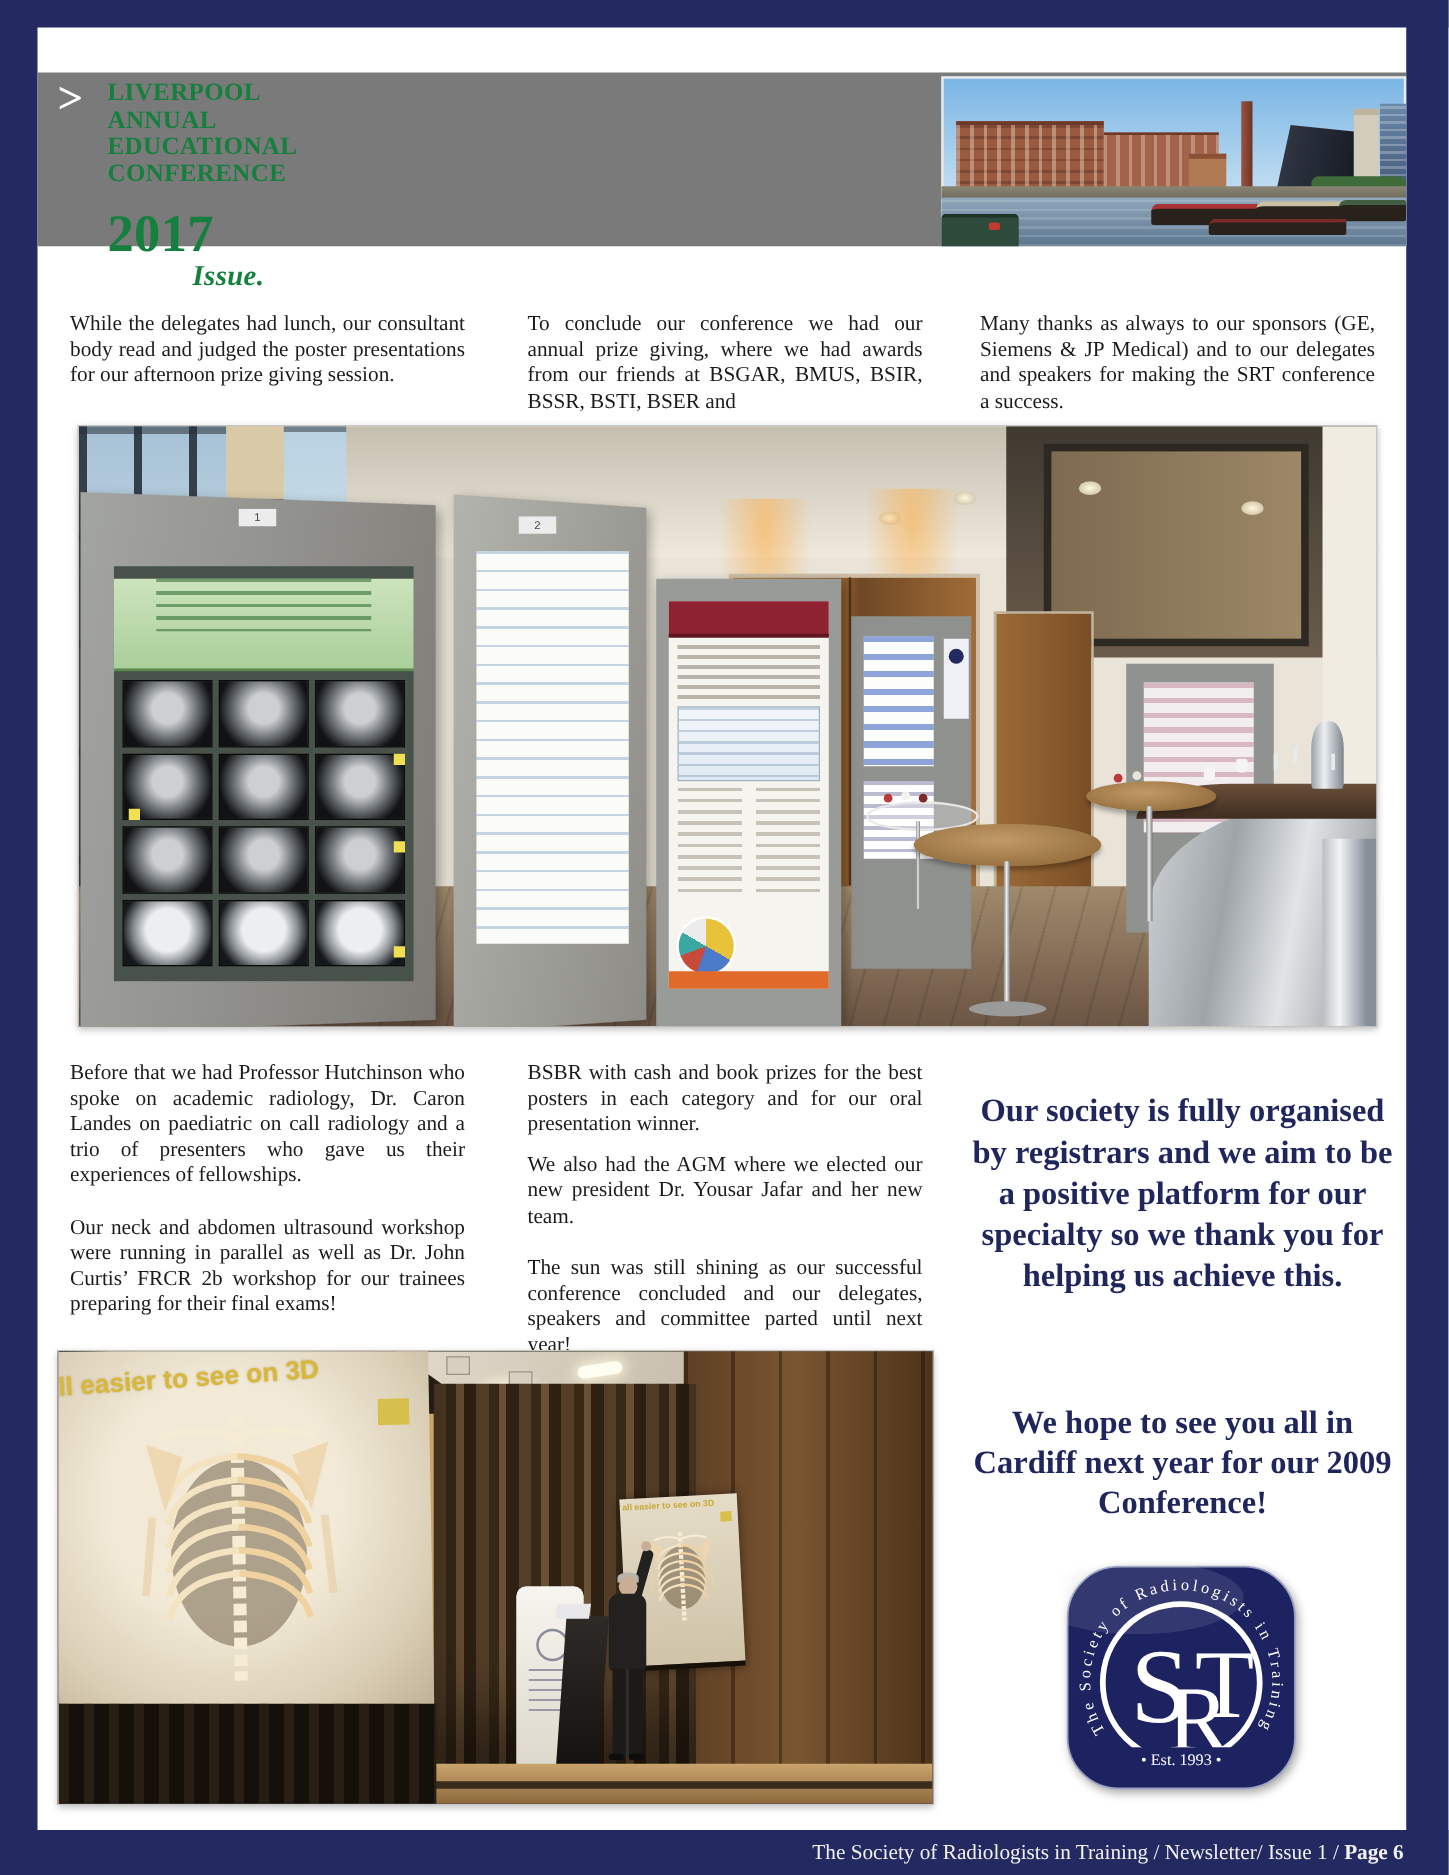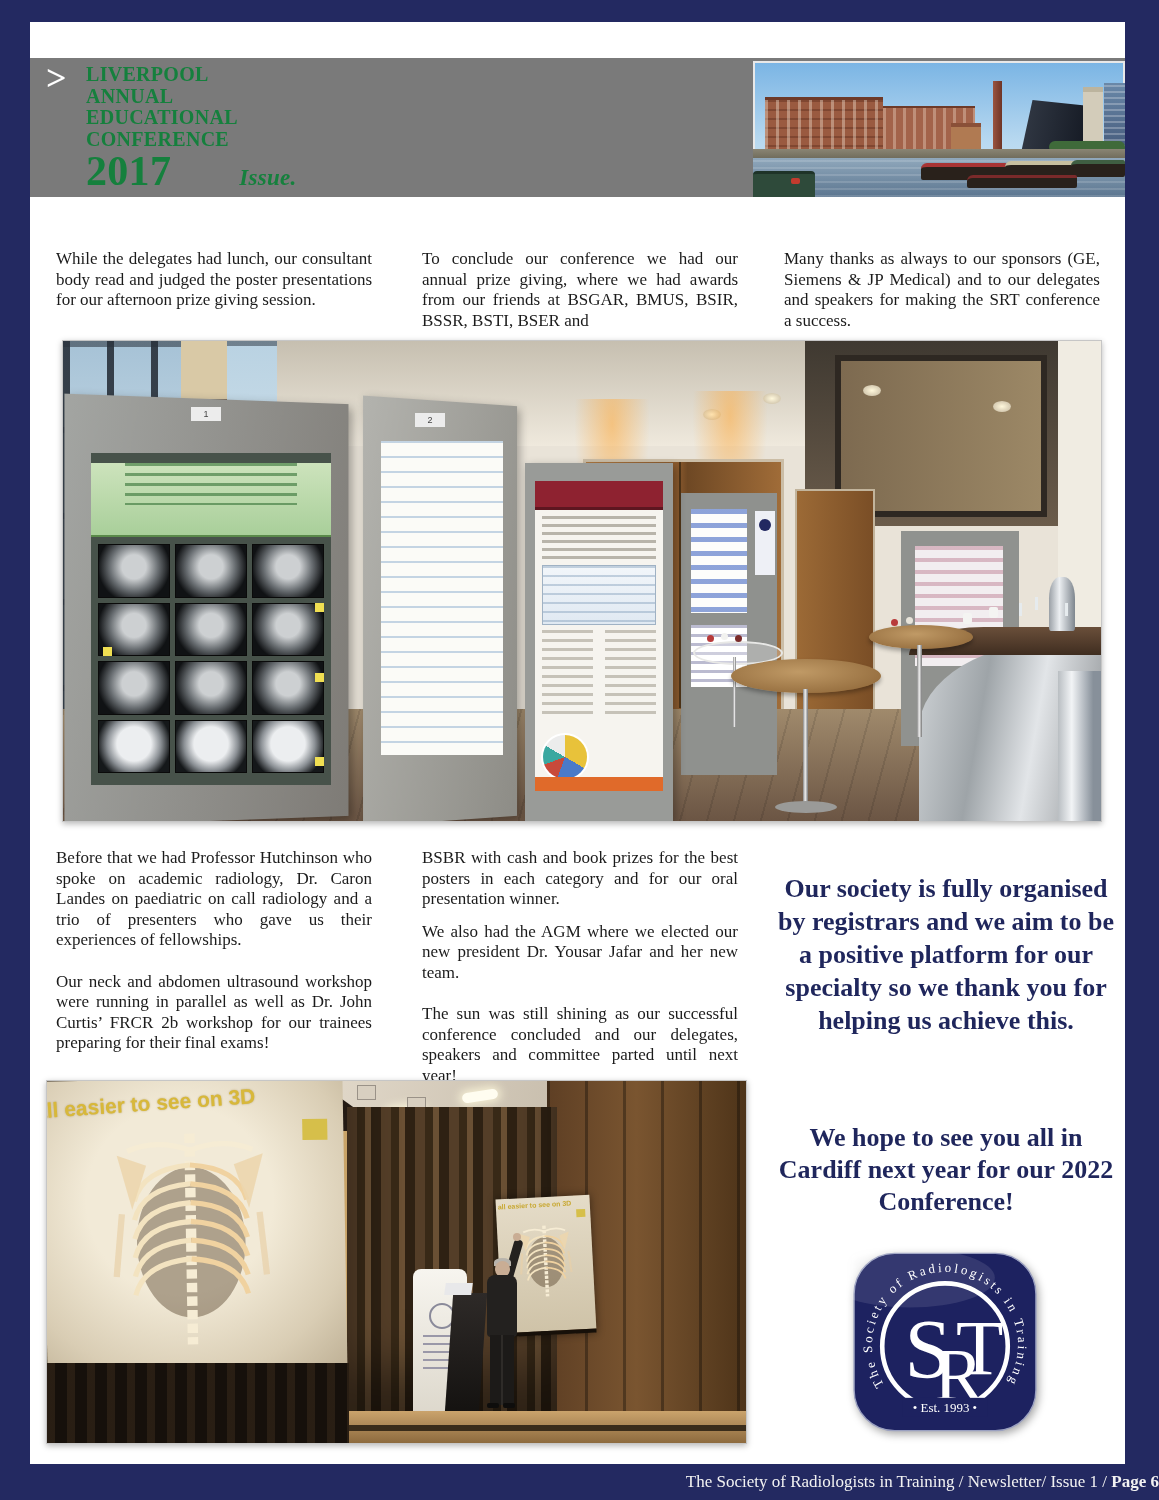--- a/index.html
+++ b/index.html
@@ -9,21 +9,21 @@
 
   
   .b-top{left:0;top:0;width:1159px;height:22px;background:#232961;}
   .b-left{left:0;top:0;width:30px;height:1500px;background:#232961;}
   .b-right{left:1125px;top:0;width:34px;height:1500px;background:#232961;}
 
   
   .hdr{left:30px;top:58px;width:1095px;height:139px;background:#7a7a7a;}
   .hdr-arrow{left:46px;top:60px;color:#fff;font:bold 36px/36px "Liberation Serif",serif;}
   .hdr-title{left:86px;top:64px;color:#15803d;font-weight:bold;font-size:20px;line-height:21.5px;letter-spacing:.3px;}
-  .hdr-yearrow{display:flex;align-items:flex-end;margin-top:1px;}
+  .hdr-yearrow{display:flex;margin-top:18px;flex-direction:column;}
   .hdr-year{font-size:42px;line-height:40px;font-weight:bold;}
   .hdr-cont{font-size:23px;line-height:26px;font-style:italic;font-weight:bold;margin-left:68px;}
   .hdr-intro{left:305px;top:64px;width:435px;color:#fff;text-align:center;
              font-size:19px;line-height:33px;}
 
   
   .lp{left:753px;top:61px;width:372px;height:136px;overflow:hidden;background:linear-gradient(#79b4e4,#b9d9f0 60%,#cfe4f2);box-shadow:0 0 0 2px #e8e8e8 inset;}
   .lp-bld1{left:12px;top:36px;width:118px;height:56px;background:
      repeating-linear-gradient(90deg,rgba(255,245,230,.35) 0 3px,transparent 3px 11px),
      repeating-linear-gradient(0deg,rgba(60,20,10,.28) 0 2px,transparent 2px 9px),#9a5a40;border-top:3px solid #6e3a28;}
@@ -179,21 +179,21 @@
        linear-gradient(90deg,#1c1a18 0 45%,#2e2b28 45% 55%,#1c1a18 55%);}
   .l-shoe{width:12px;height:5px;background:#0e0d0c;border-radius:2px;}
   .l-stage{left:300px;top:330px;width:399px;height:32px;background:linear-gradient(#caa36c,#8d6a3e);}
   .l-stageedge{left:300px;top:344px;width:399px;height:6px;background:#3a2c1a;}
 
   
   .srt{left:852px;top:1252px;width:186px;height:180px;filter:drop-shadow(2px 3px 4px rgba(0,0,0,.35));}
 
   
   .footer{left:0;top:1464px;width:1159px;height:36px;background:#232961;color:#f2f2f2;
-      font-size:17px;line-height:36px;text-align:right;box-sizing:border-box;}
+      font-size:17px;line-height:36px;text-align:right;padding-right:36px;box-sizing:border-box;}
   .footer b{font-weight:bold;}
 </style>
 </head>
 <body>
 
 <div class="page">
 
   <div class="abs b-top"></div>
   <div class="abs b-left"></div>
   <div class="abs b-right"></div>
@@ -335,21 +335,21 @@
     <p>Before that we had Professor Hutchinson who spoke on academic radiology, Dr. Caron Landes on paediatric on call radiology and a trio of presenters who gave us their experiences of fellowships.</p>
     <p class="gap">Our neck and abdomen ultrasound workshop were running in parallel as well as Dr. John Curtis’ FRCR 2b workshop for our trainees preparing for their final exams!</p>
   </div>
   <div class="abs tcol bc2">
     <p>BSBR with cash and book prizes for the best posters in each category and for our oral presentation winner.</p>
     <p>We also had the AGM where we elected our new president Dr. Yousar Jafar and her new team.</p>
     <p class="gap">The sun was still shining as our successful conference concluded and our delegates, speakers and committee parted until next year!</p>
   </div>
 
   <div class="abs quote">Our society is fully organised by registrars and we aim to be a positive platform for our specialty so we thank you for helping us achieve this.</div>
-  <div class="abs cardiff">We hope to see you all in Cardiff next year for our 2022 Conference!</div>
+  <div class="abs cardiff">We hope to see you all in Cardiff next year for our 2009 Conference!</div>
 
   <div class="abs lec">
     <svg width="0" height="0" style="position:absolute;">
       <defs>
         <g id="skelG">
           <ellipse cx="100" cy="118" rx="52" ry="72" fill="#3f2a12" opacity="0.38"></ellipse>
           <line x1="100" y1="14" x2="100" y2="216" stroke="#f6ecd4" stroke-width="10" stroke-dasharray="9 4"></line>
           <path d="M100,44 C72,46 52,56 46,78" stroke="#f3e3c0" stroke-width="5" fill="none"></path>
           <path d="M100,62 C72,64 52,74 46,96" stroke="#f3e3c0" stroke-width="5" fill="none"></path>
           <path d="M100,80 C72,82 52,92 46,114" stroke="#f3e3c0" stroke-width="5" fill="none"></path>

